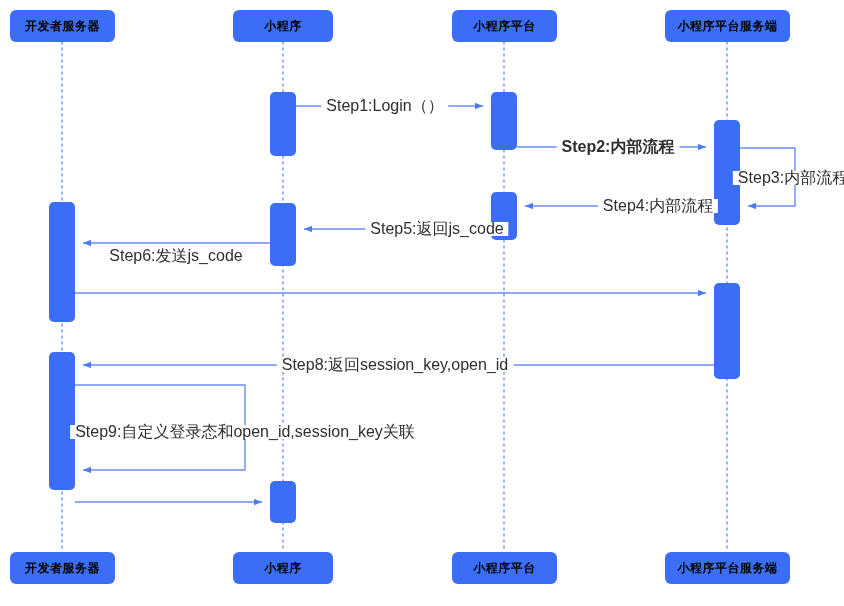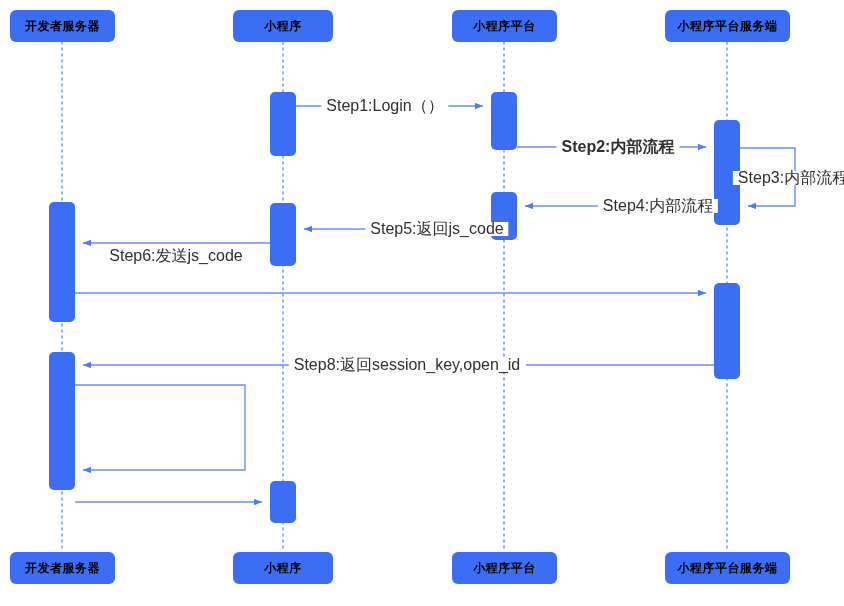--- a/index.html
+++ b/index.html
@@ -131,17 +131,18 @@
 
   <div class="msg-label" style="left:793px;top:178px;">Step3:内部流程</div>
 
   <div class="msg-label" style="left:618px;top:206px;margin-left:40px;">Step4:内部流程</div>
 
   <div class="msg-label" style="left:393px;top:229px;margin-left:44px;">Step5:返回js_code</div>
 
   <div class="msg-label" style="left:176px;top:256px;">Step6:发送js_code</div>
 
 
-  <div class="msg-label" style="left:407px;top:365px;">Step8:返回session_key,open_id</div>
+  <div class="msg-label" style="left:395px;top:365px;">Step8:返回session_key,open_id</div>
 
+  <div class="msg-label" style="left:245px;top:432px;">Step9:自定义登录态和open_id,session_key关联</div>
 
 
 </div>
 
 </body></html>

